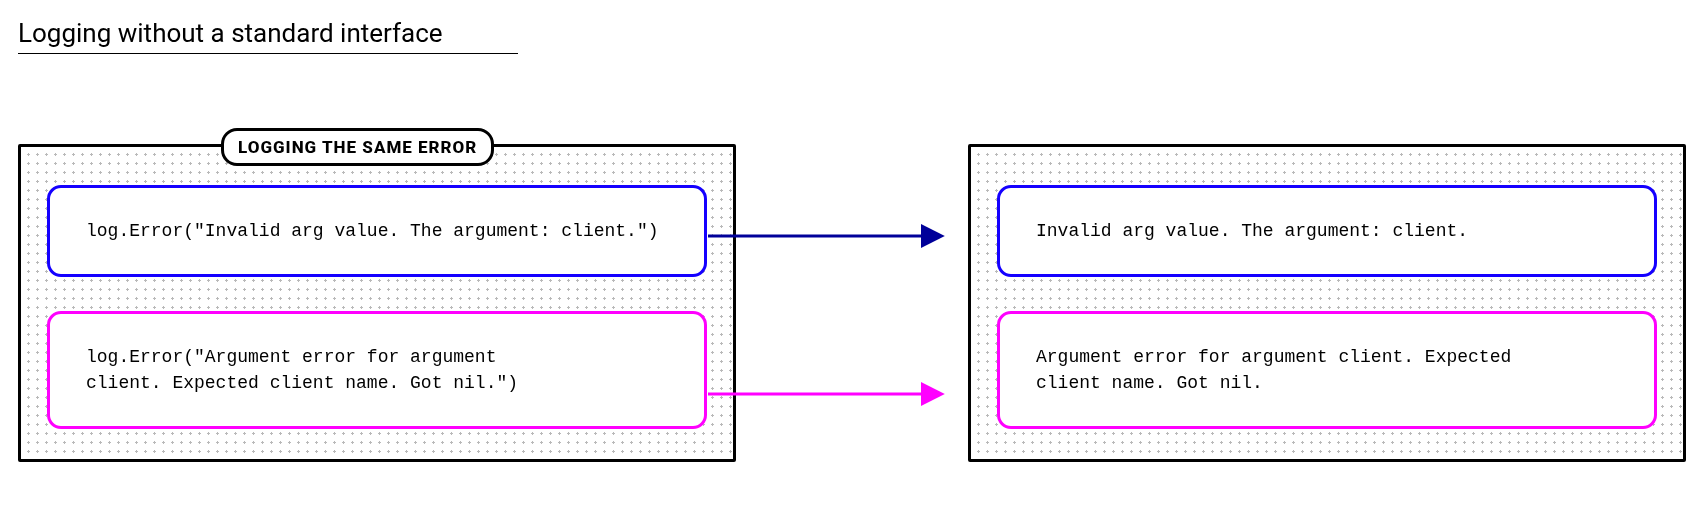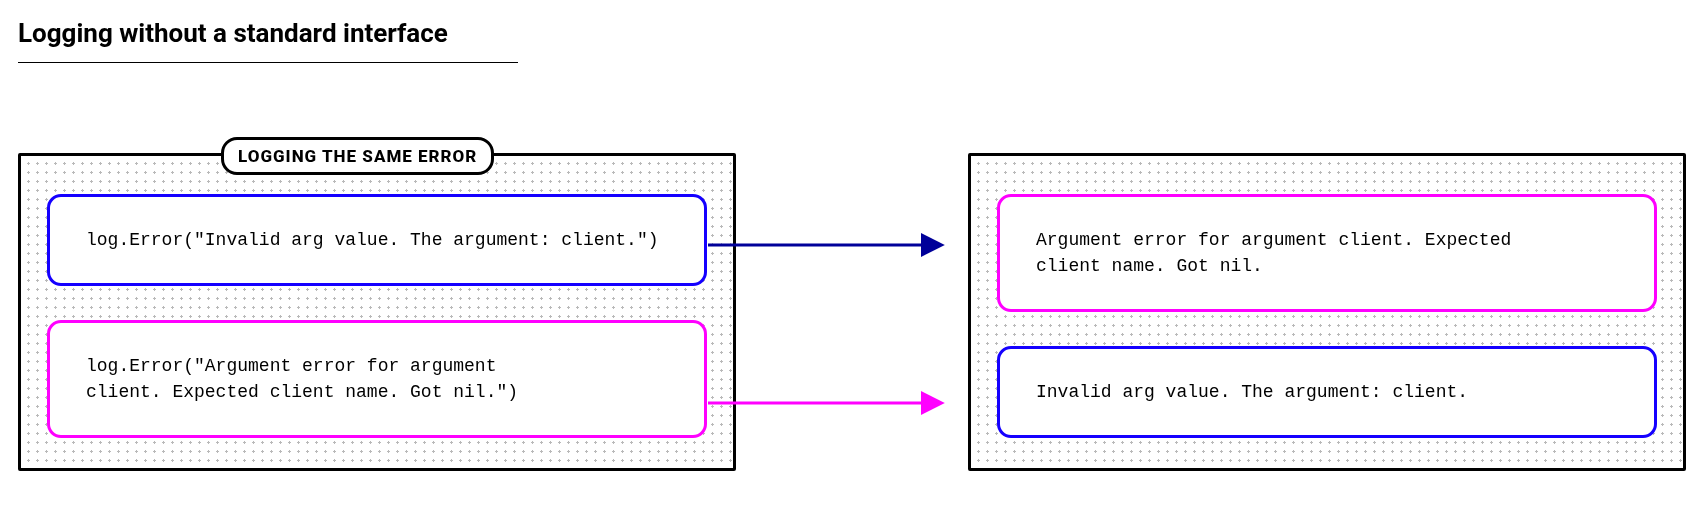--- a/index.html
+++ b/index.html
@@ -4,23 +4,23 @@
 <style>
   * { box-sizing: border-box; margin: 0; padding: 0; }
   body {
     background: #fff;
     font-family: -apple-system, BlinkMacSystemFont, "Segoe UI", Roboto, Helvetica, Arial, sans-serif;
     padding: 18px 18px 30px 18px;
     width: 1704px;
   }
   .title {
     font-size: 26px;
-    font-weight: 700;
+    font-weight: 400;
     color: #000;
-    margin-bottom: 14px;
+    margin-bottom: 5px;
   }
   .title-rule {
     border: none;
     border-top: 1px solid #000;
     width: 500px;
     margin-bottom: 90px;
   }
   .panels-row {
     display: flex;
     gap: 232px;
@@ -78,23 +78,23 @@
 <div class="panels-row" style="position:relative;">
 
   <div class="panel panel-left">
     <div class="panel-label">LOGGING THE SAME ERROR</div>
     <div class="card blue">log.Error("Invalid arg value. The argument: client.")</div>
     <div class="card magenta">log.Error("Argument error for argument
 client. Expected client name. Got nil.")</div>
   </div>
 
   <div class="panel panel-right">
+    <div class="card blue">Invalid arg value. The argument: client.</div>
     <div class="card magenta">Argument error for argument client. Expected
 client name. Got nil.</div>
-    <div class="card blue">Invalid arg value. The argument: client.</div>
   </div>
 
   <svg class="arrows" width="300" height="380" style="left:690px; top:0;">
     <defs>
       <marker id="ah-blue" viewBox="0 0 10 10" refX="8" refY="5" markerWidth="8" markerHeight="8" orient="auto-start-reverse">
         <path d="M 0 0 L 10 5 L 0 10 z" fill="#000099"></path>
       </marker>
       <marker id="ah-mag" viewBox="0 0 10 10" refX="8" refY="5" markerWidth="8" markerHeight="8" orient="auto-start-reverse">
         <path d="M 0 0 L 10 5 L 0 10 z" fill="#ff00ff"></path>
       </marker>

